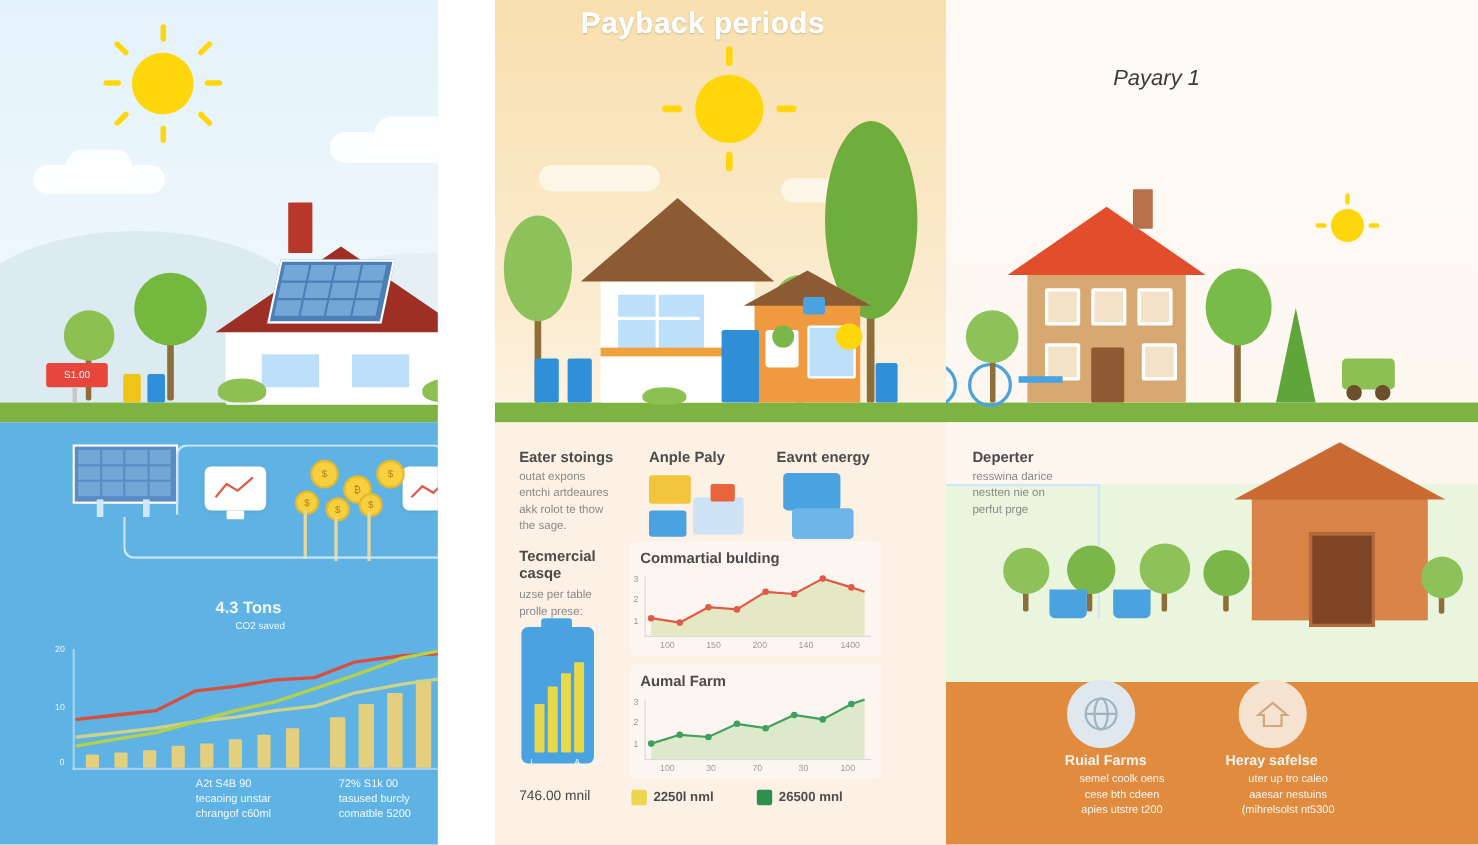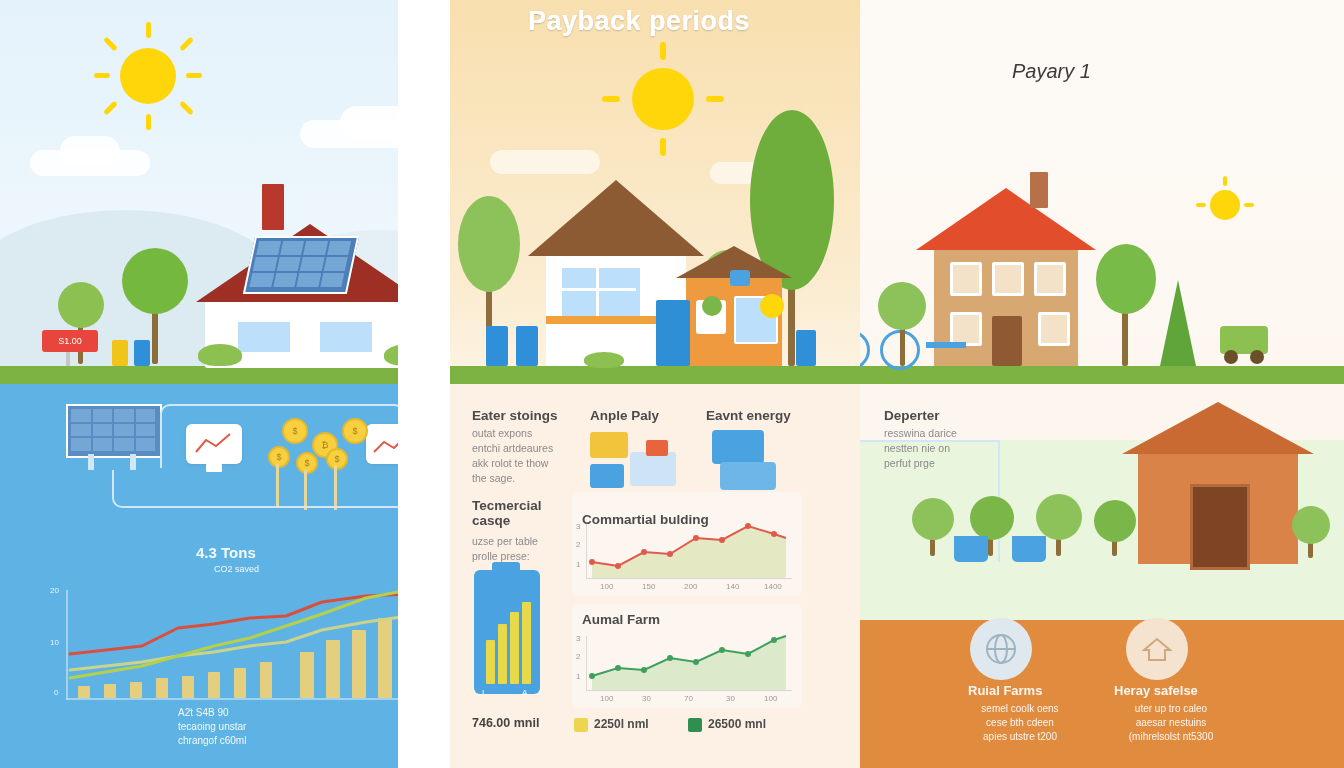--- a/index.html
+++ b/index.html
@@ -56,21 +56,21 @@
 
   
   .t-head{position:absolute;color:#ffffff;font-size:27px;font-weight:bold;letter-spacing:.5px;text-shadow:0 1px 2px rgba(0,0,0,.10);}
   .t-head3{position:absolute;color:#3b3b3b;font-size:20px;font-style:italic;}
   .t-sub{position:absolute;color:#4b4b4b;font-size:13.5px;font-weight:bold;}
   .t-body{position:absolute;color:#8a8a8a;font-size:10.5px;line-height:15px;}
   .t-white{position:absolute;color:#ffffff;font-size:10px;line-height:14px;opacity:.92;}
   .t-tick{position:absolute;color:#9a9a9a;font-size:8px;}
   .t-tickw{position:absolute;color:#eaf6ff;font-size:8px;}
   .t-legend{position:absolute;color:#4d4d4d;font-size:12px;font-weight:bold;}
-  .t-cap{position:absolute;color:#555;font-size:12.5px;font-weight:bold;}
+  .t-cap{position:absolute;color:#555;font-size:12.5px;font-weight:normal;}
 
   .swatch{position:absolute;width:14px;height:14px;border-radius:2px;}
 
   .chartbox{position:absolute;background:#fdf5ef;border-radius:6px;}
   .axis{position:absolute;background:#d8d8d8;}
   .axisw{position:absolute;background:#bfe0f5;opacity:.7;}
 
   .bar{position:absolute;background:#e8cf70;border-radius:1px;}
   .barw{position:absolute;background:#e4cf7e;border-radius:1px;}
 
@@ -212,20 +212,25 @@
       <polyline points="4,66 40,62 76,58 112,40 148,36 184,30 220,28 256,14 300,8 342,6" fill="none" stroke="#d94f3d" stroke-width="3" stroke-linecap="round" stroke-linejoin="round"></polyline>
       <polyline points="4,82 40,78 76,74 112,68 148,64 184,58 220,54 256,42 300,34 342,28" fill="none" stroke="#cbd38a" stroke-width="3" stroke-linecap="round" stroke-linejoin="round"></polyline>
       <polyline points="4,90 40,84 76,78 112,68 148,58 184,50 220,38 256,26 300,10 342,2" fill="none" stroke="#b5d04a" stroke-width="3" stroke-linecap="round" stroke-linejoin="round"></polyline>
     </svg>
 
     <div class="t-white" style="left:178px;top:706px;width:130px;">
       <span>A2t  S4B   90</span><br>
       <span>tecaoing unstar</span><br>
       <span>chrangof  c60ml</span>
     </div>
+    <div class="t-white" style="left:308px;top:706px;width:130px;">
+      <span>72%  S1k   00</span><br>
+      <span>tasused burcly</span><br>
+      <span>comatble  5200</span>
+    </div>
   </div>
 
   <div class="panel p2">
     <div class="sky2"></div>
 
     <div class="t-head" style="left:78px;top:6px;">Payback periods</div>
 
     <div class="cloud" style="left:40px;top:150px;width:110px;height:24px;opacity:.6;"></div>
     <div class="cloud" style="left:260px;top:162px;width:110px;height:22px;opacity:.6;"></div>
 
@@ -294,21 +299,21 @@
     <div style="position:absolute;left:42px;top:562px;width:28px;height:10px;background:#4aa3e0;border-radius:3px 3px 0 0;"></div>
     <div class="bar" style="left:36px;top:640px;width:9px;height:44px;background:#e8d94a;"></div>
     <div class="bar" style="left:48px;top:624px;width:9px;height:60px;background:#e8d94a;"></div>
     <div class="bar" style="left:60px;top:612px;width:9px;height:72px;background:#e8d94a;"></div>
     <div class="bar" style="left:72px;top:602px;width:9px;height:82px;background:#e8d94a;"></div>
     <div class="t-tick" style="left:32px;top:688px;color:#ffffff;">I</div>
     <div class="t-tick" style="left:72px;top:688px;color:#ffffff;">A</div>
     <div class="t-cap" style="left:22px;top:716px;color:#444;">746.00 mnil</div>
 
     <div class="chartbox" style="left:122px;top:492px;width:230px;height:104px;"></div>
-    <div class="t-sub" style="left:132px;top:500px;margin-top:12px;">Commartial bulding</div>
+    <div class="t-sub" style="left:132px;top:500px;">Commartial bulding</div>
     <div class="axis" style="left:136px;top:524px;width:1px;height:54px;"></div>
     <div class="axis" style="left:136px;top:578px;width:206px;height:1px;"></div>
     <div class="t-tick" style="left:126px;top:522px;">3</div>
     <div class="t-tick" style="left:126px;top:540px;">2</div>
     <div class="t-tick" style="left:126px;top:560px;">1</div>
     <div class="t-tick" style="left:150px;top:582px;">100</div>
     <div class="t-tick" style="left:192px;top:582px;">150</div>
     <div class="t-tick" style="left:234px;top:582px;">200</div>
     <div class="t-tick" style="left:276px;top:582px;">140</div>
     <div class="t-tick" style="left:314px;top:582px;">1400</div>

